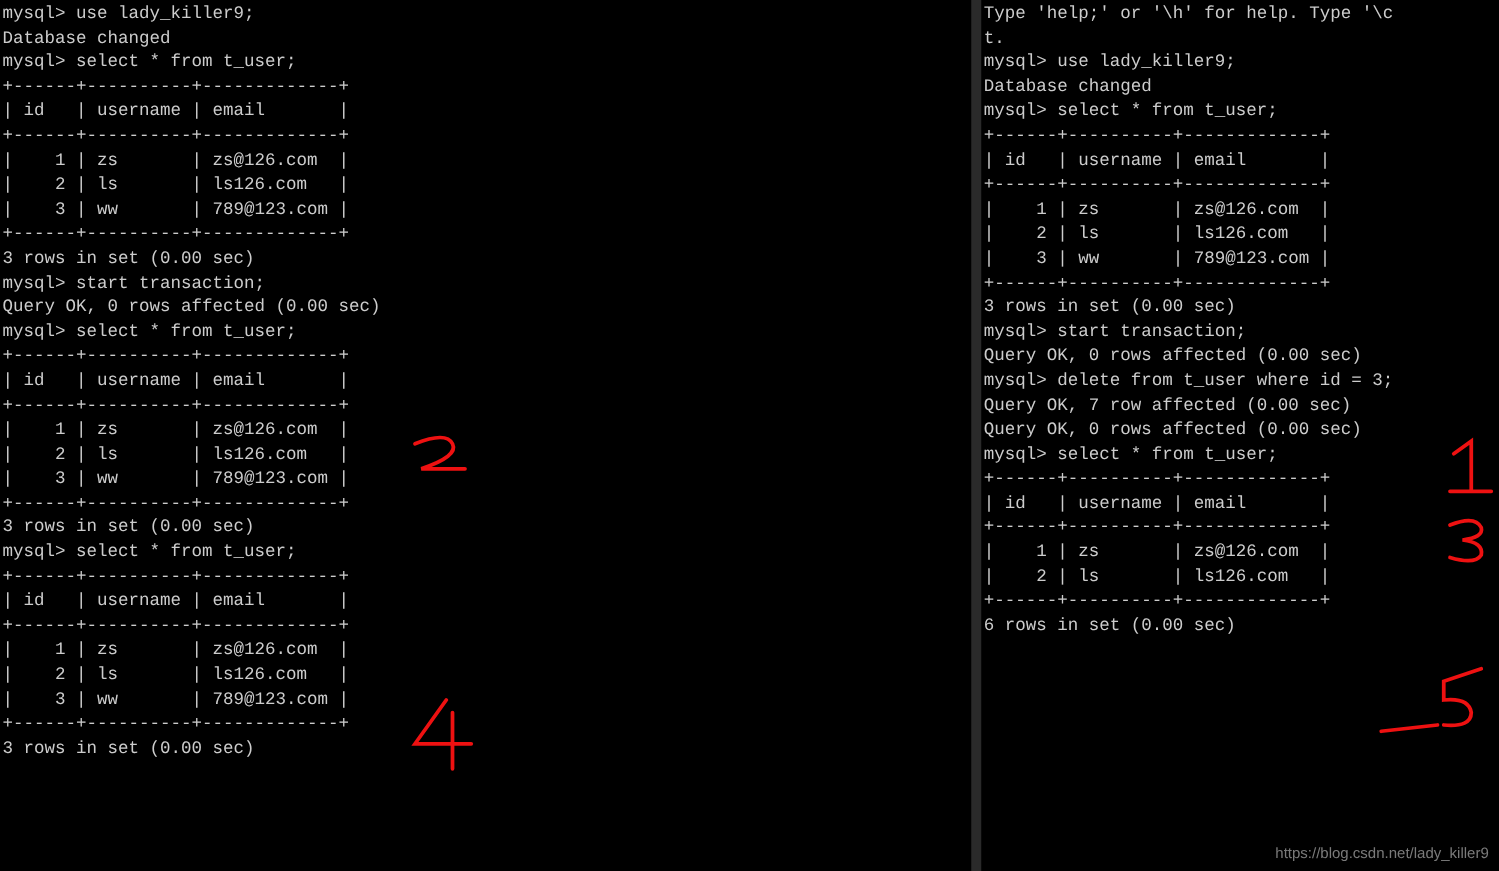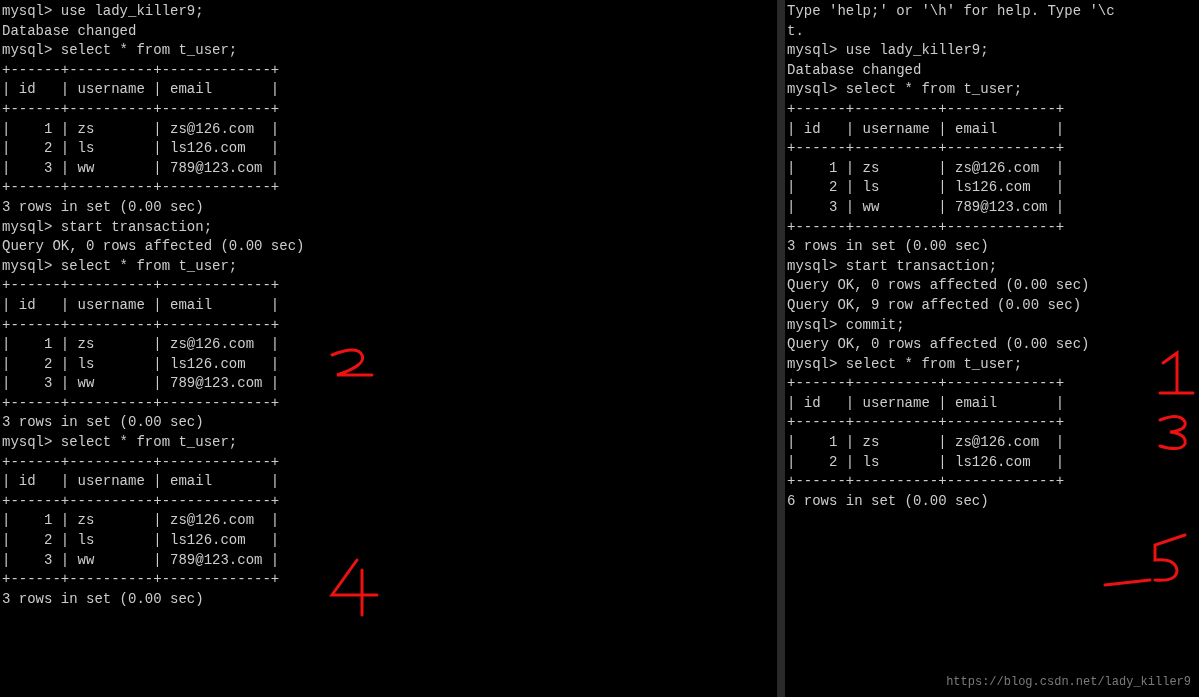--- a/index.html
+++ b/index.html
@@ -31,21 +31,21 @@
     .annotation {
       position: absolute;
       pointer-events: none;
     }
     .annotation svg { overflow: visible; }
     .watermark {
       position: absolute;
       bottom: 6px;
       right: 8px;
       color: #888;
-      font-family: Liberation Mono, monospace;
+      font-family: Liberation Sans, sans-serif;
       font-size: 12px;
       opacity: 0.9;
     }
   </style>
 </head>
 <body>
 
 <div class="panels">
   <div class="left-panel">
     <div class="line">mysql&gt; use lady_killer9;</div>
@@ -96,23 +96,23 @@
     <div class="line">+------+----------+-------------+</div>
     <div class="line">|    1 | zs       | zs@126.com  |</div>
     <div class="line">|    2 | ls       | ls126.com   |</div>
     <div class="line">|    3 | ww       | 789@123.com |</div>
     <div class="line">+------+----------+-------------+</div>
     <div class="line">3 rows in set (0.00 sec)</div>
     <div class="line"></div>
     <div class="line">mysql&gt; start transaction;</div>
     <div class="line">Query OK, 0 rows affected (0.00 sec)</div>
     <div class="line"></div>
-    <div class="line">Query OK, 9 row affected (0.00 sec)</div>
+    <div class="line">mysql&gt; delete from t_user where id = 3;</div>
+    <div class="line">Query OK, 7 row affected (0.00 sec)</div>
     <div class="line"></div>
-    <div class="line">mysql&gt; commit;</div>
     <div class="line">Query OK, 0 rows affected (0.00 sec)</div>
     <div class="line"></div>
     <div class="line">mysql&gt; select * from t_user;</div>
     <div class="line">+------+----------+-------------+</div>
     <div class="line">| id   | username | email       |</div>
     <div class="line">+------+----------+-------------+</div>
     <div class="line">|    1 | zs       | zs@126.com  |</div>
     <div class="line">|    2 | ls       | ls126.com   |</div>
     <div class="line">+------+----------+-------------+</div>
     <div class="line">6 rows in set (0.00 sec)</div>

